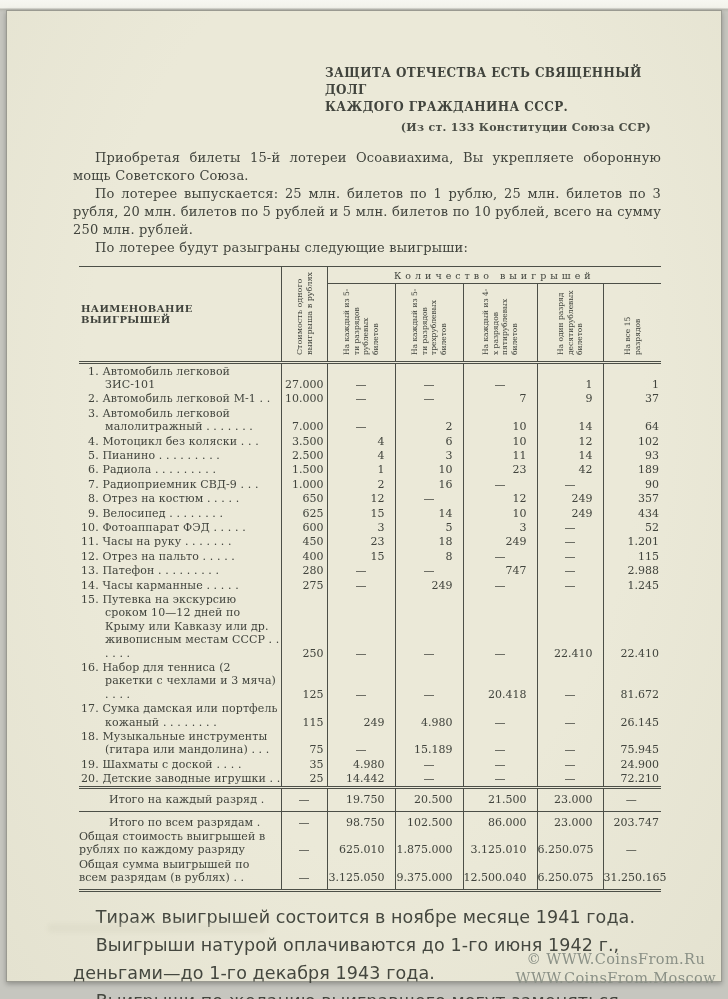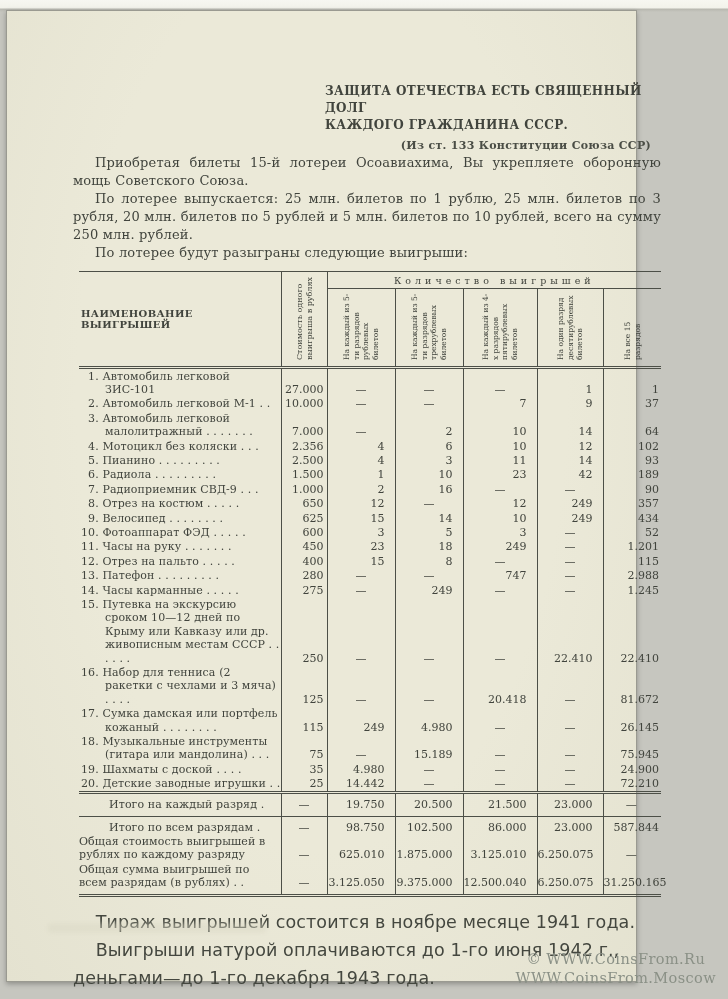--- a/index.html
+++ b/index.html
@@ -12,25 +12,25 @@
   html,body{width:728px;height:999px;}
   body{
     font-family:"DejaVu Serif", serif;
     background:linear-gradient(#f7f7f1 0px,#f2f2ea 8px,#b7b7af 9px,#c6c6bf 12px,#c6c6bf 100%);
     position:relative;
     overflow:hidden;
   }
   .paper{
     position:absolute;
     top:10px;left:6px;
-    width:631px;height:972px;
+    width:716px;height:972px;
     background:radial-gradient(ellipse at 50% 40%, #ebe9d8 55%, #e4e2d0 100%);
     border:1px solid #9a9a91;
     box-shadow:0 2px 5px rgba(0,0,0,.28);
-    padding:72px 60px 0 66px;
+    padding:54px 60px 0 66px;
     color:var(--ink);
   }
   
   .slogan{
     margin-left:252px;
     width:336px;
     font-weight:bold;
     font-size:12px;
     line-height:17px;
     letter-spacing:.4px;
@@ -38,21 +38,21 @@
   .slogan .src{
     font-size:11px;
     font-weight:bold;
     letter-spacing:.3px;
     text-align:right;
     padding-right:10px;
     margin-top:3px;
     color:#4a4d45;
   }
   
-  .intro{width:588px;}
+  .intro{margin-top:13px;width:588px;}
   .intro p{
     font-size:13px;
     line-height:18px;
     text-align:justify;
     text-indent:22px;
     letter-spacing:.2px;
   }
   
   table{
     margin:9px 0 0 6px;
@@ -203,21 +203,21 @@
           <td class="name"> 3. Автомобиль легковой малолитражный . . . . . . .</td>
           <td class="cost">7.000</td>
           <td class="val dash">—</td>
           <td class="val">2</td>
           <td class="val">10</td>
           <td class="val">14</td>
           <td class="val">64</td>
         </tr>
         <tr>
           <td class="name"> 4. Мотоцикл без коляски . . .</td>
-          <td class="cost">2.356</td>
+          <td class="cost">3.500</td>
           <td class="val">4</td>
           <td class="val">6</td>
           <td class="val">10</td>
           <td class="val">12</td>
           <td class="val">102</td>
         </tr>
         <tr>
           <td class="name"> 5. Пианино . . . . . . . . .</td>
           <td class="cost">2.500</td>
           <td class="val">4</td>
@@ -372,21 +372,21 @@
           <td class="val">23.000</td>
           <td class="val dash">—</td>
         </tr>
         <tr>
           <td class="name label">Итого по всем разрядам .</td>
           <td class="cost dash">—</td>
           <td class="val">98.750</td>
           <td class="val">102.500</td>
           <td class="val">86.000</td>
           <td class="val">23.000</td>
-          <td class="val">587.844</td>
+          <td class="val">203.747</td>
         </tr>
         <tr>
           <td class="name label wide">Общая стоимость выигрышей в рублях по каждому разряду</td>
           <td class="cost dash">—</td>
           <td class="val">625.010</td>
           <td class="val">1.875.000</td>
           <td class="val">3.125.010</td>
           <td class="val">6.250.075</td>
           <td class="val dash">—</td>
         </tr>

